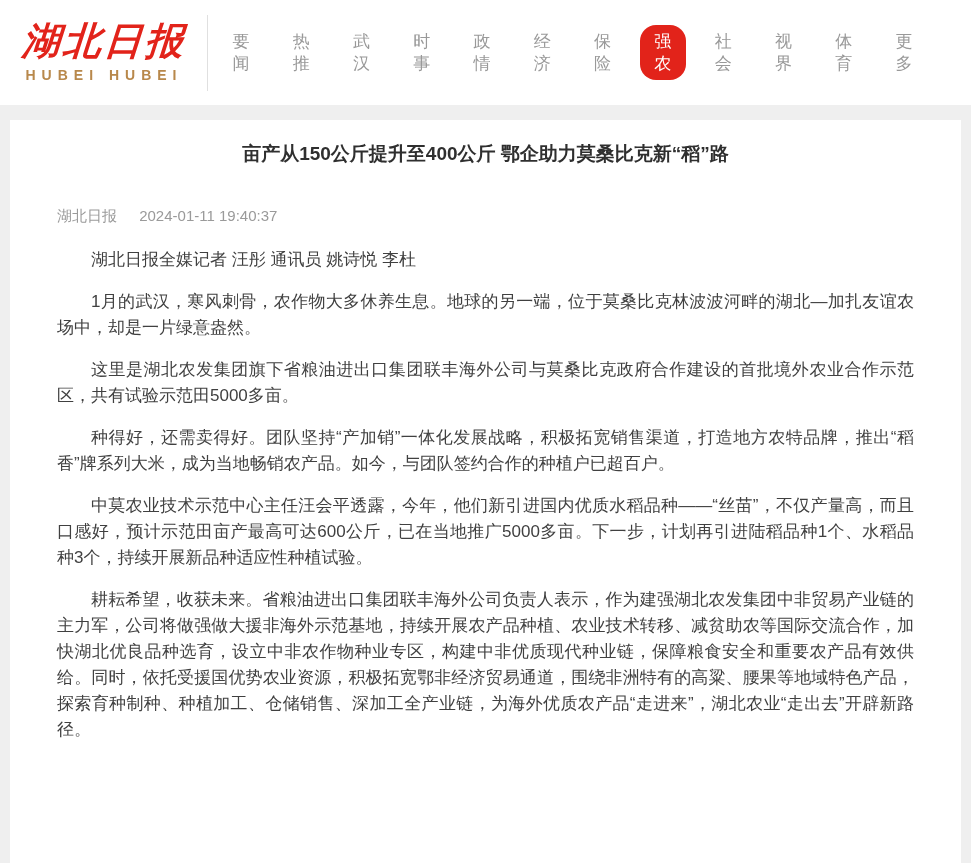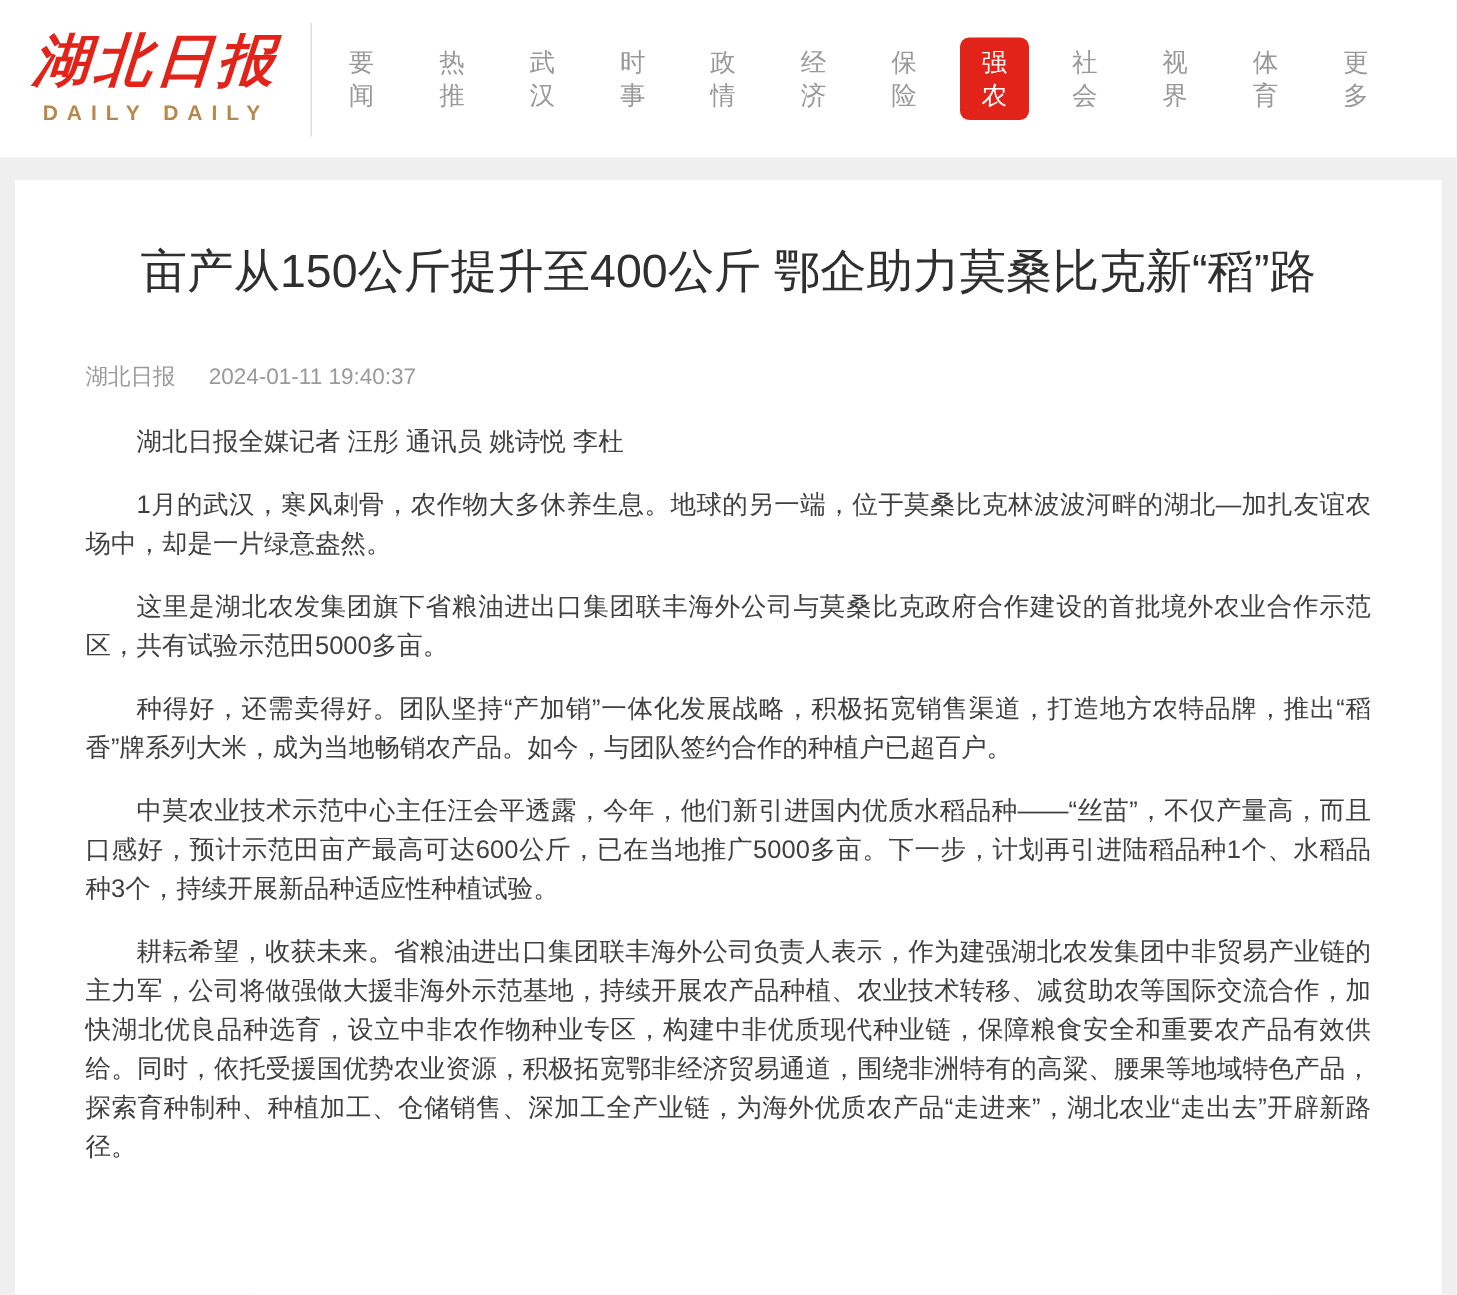--- a/index.html
+++ b/index.html
@@ -44,48 +44,48 @@
   .nav-item{
     width:46px; display:flex; justify-content:center; align-items:flex-end;
     text-decoration:none; cursor:pointer;
   }
   .nav-label{
     display:block; width:20px; font-size:17px; line-height:1.28;
     color:var(--nav-gray); text-align:center; word-break:break-all;
   }
   .nav-item.active .nav-label{
     background:var(--red); color:#fff; width:auto;
-    padding:6px 12px; border-radius:6px;
+    padding:6px 12px; border-radius:16px;
   }
   
   .card{
     margin:15px 10px 0; background:var(--card-bg);
     min-height:743px; padding:22px 47px 28px;
   }
   .article-title{
-    font-size:31px; font-weight:normal; color:var(--title);
-    text-align:center; line-height:1.25; margin-top:20px;
+    font-size:19px; font-weight:bold; color:var(--title);
+    text-align:center; line-height:1.25; margin-top:0;
   }
   .article-meta{
     margin-top:41px; font-size:15px; color:var(--meta);
   }
   .article-meta .src{margin-right:18px;}
   .article-body{margin-top:21px;}
   .article-body p{
     font-size:17px; color:var(--body-text); line-height:26px;
     text-indent:2em; margin:16px 0 5px; text-align:justify;
   }
 </style>
 </head>
 <body>
 
 <header class="site-header">
   <div class="logo">
     <span class="logo-cn">湖北日报</span>
-    <div class="logo-en">DAILY DAILY</div>
+    <div class="logo-en">HUBEI HUBEI</div>
   </div>
   <div class="header-divider"></div>
   <nav class="main-nav">
       <a class="nav-item">
       <span class="nav-label">要闻</span>
     </a>
       <a class="nav-item">
       <span class="nav-label">热推</span>
     </a>
       <a class="nav-item">

